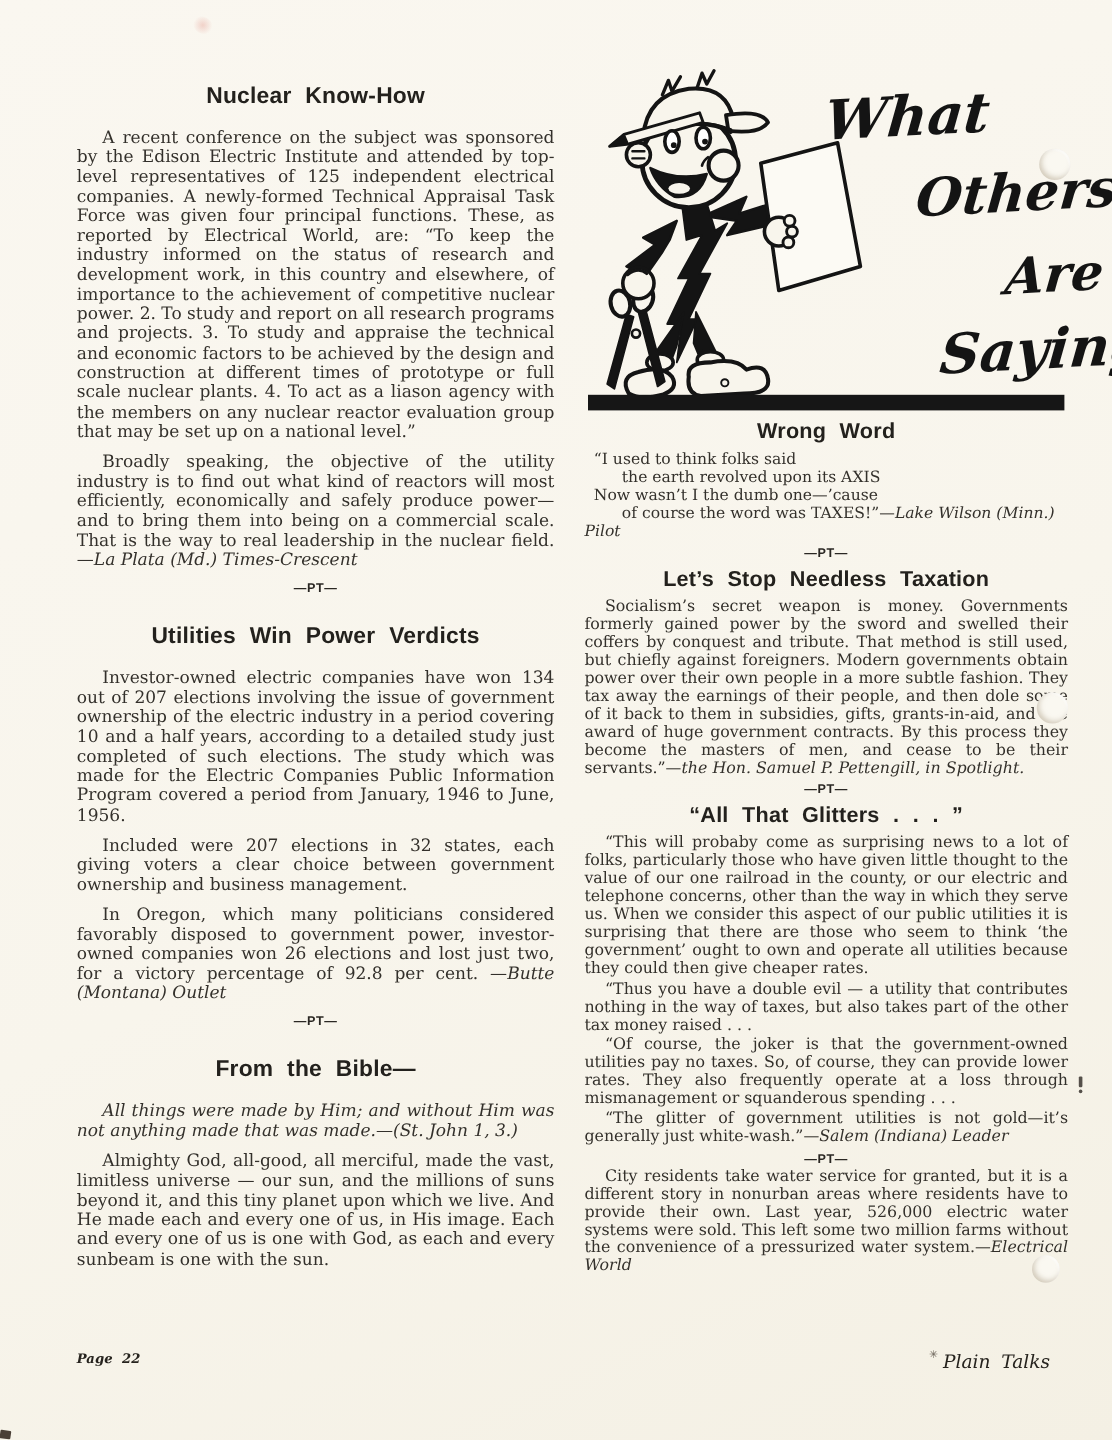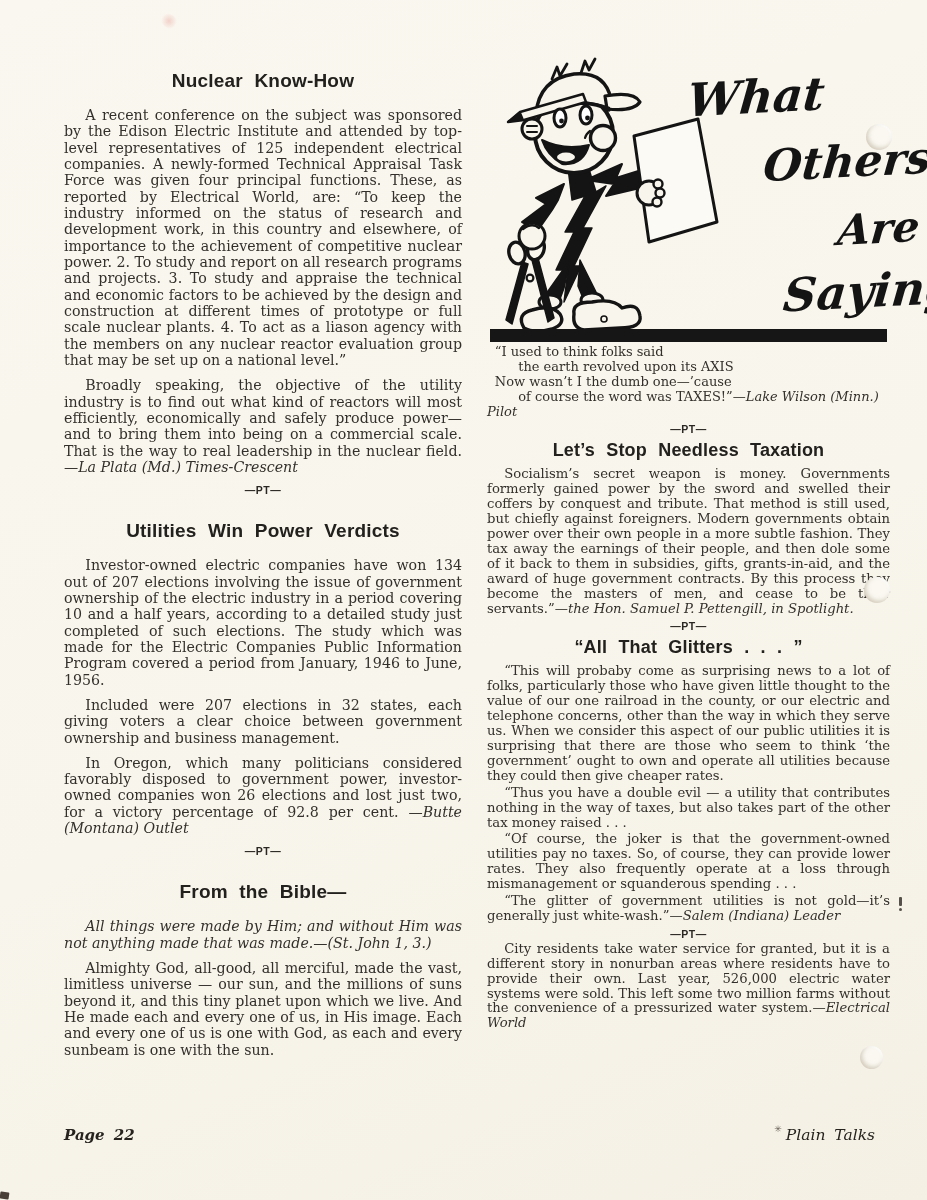--- a/index.html
+++ b/index.html
@@ -42,21 +42,21 @@
     color:#141414;transform:skewX(-8deg) rotate(-3deg);white-space:nowrap;
   }
   .sw1{left:202px;top:18px;font-size:46px;}
   .sw2{left:278px;top:84px;font-size:44px;}
   .sw3{left:352px;top:152px;font-size:42px;}
   .sw4{left:298px;top:212px;font-size:46px;}
 
   
   .footer-left{
     position:absolute;left:64px;top:1126px;
-    font-style:italic;font-weight:700;font-size:15px;color:#26231e;word-spacing:4px;
+    font-style:italic;font-weight:700;font-size:11px;color:#26231e;word-spacing:4px;
   }
   .footer-right{
     position:absolute;right:52px;top:1124px;
     font-style:italic;font-weight:400;font-size:15.5px;color:#26231e;word-spacing:4px;
   }
   .footer-mark{font-size:9px;vertical-align:8px;color:#6a6258;margin-right:4px;font-style:normal;}
 
   
   .punch-hole{
     position:absolute;width:26px;height:26px;border-radius:50%;
@@ -187,20 +187,21 @@
   <div class="script-word sw1">What</div>
   <div class="script-word sw2">Others</div>
   <div class="script-word sw3">Are</div>
   <div class="script-word sw4">Saying</div>
 
   <div class="black-rule"></div>
 </div>
 
 <div class="col-right-text">
 
+  <h2 class="heading">Wrong Word</h2>
   <div class="poem">
     <p class="ind1">
       <span>“I used to think folks said</span>
     </p>
     <p class="ind2">
       <span>the earth revolved upon its AXIS</span>
     </p>
     <p class="ind1">
       <span>Now wasn’t I the dumb one—’cause</span>
     </p>

